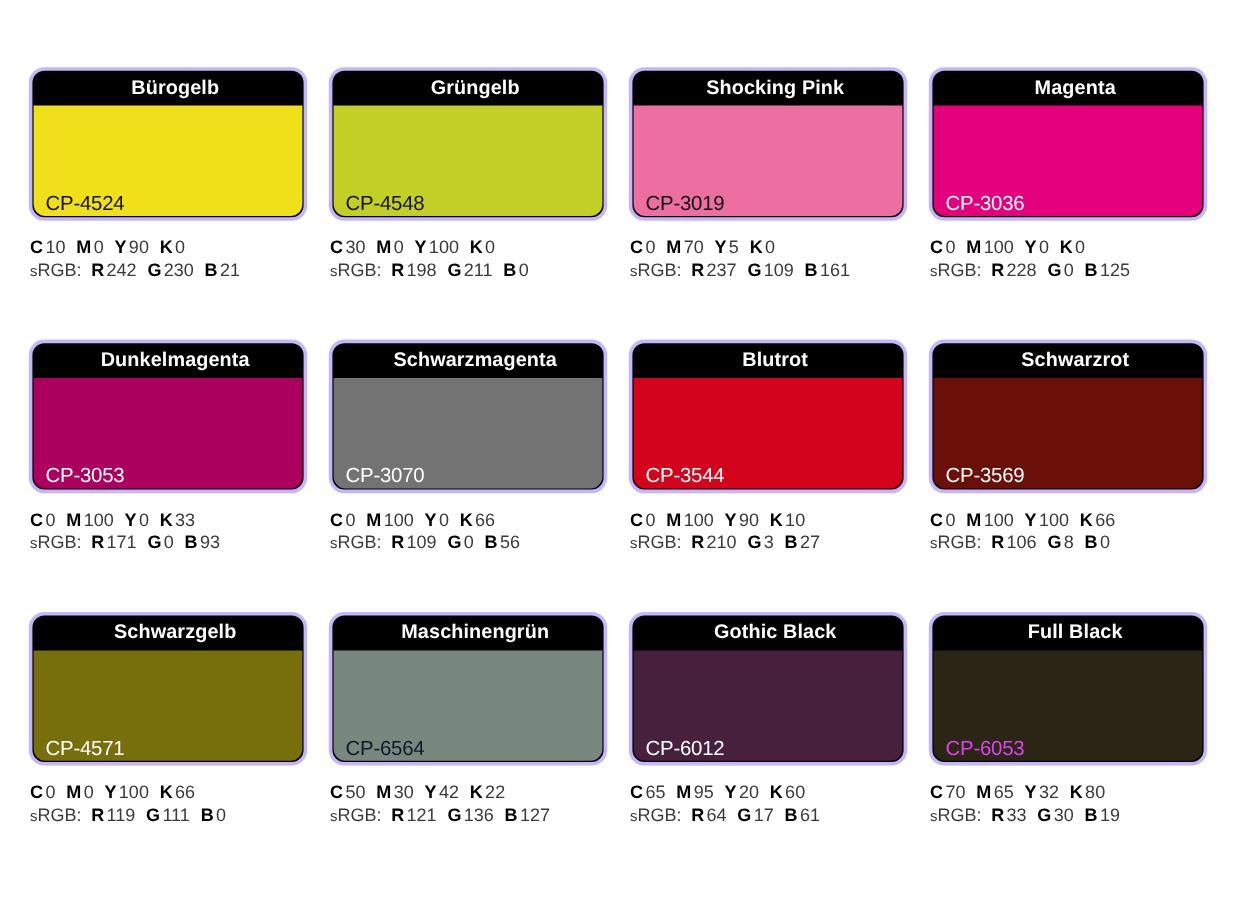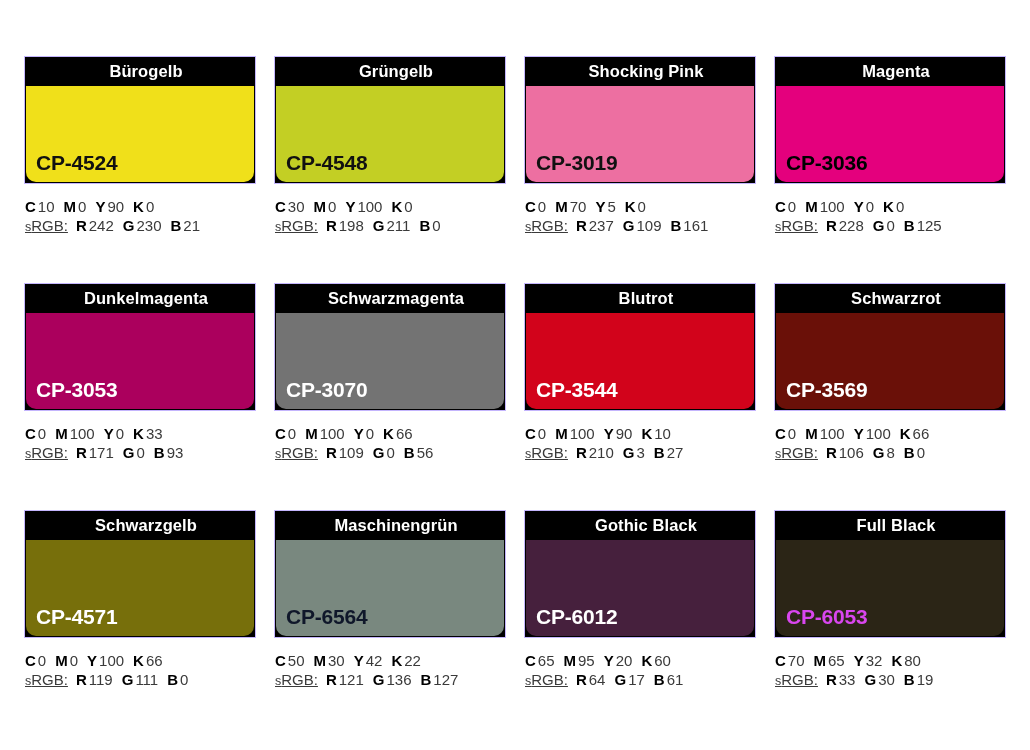--- a/index.html
+++ b/index.html
@@ -33,25 +33,25 @@
 
   .swatch-card {
     width: 232px;
   }
 
   
   .label-block {
     position: relative;
     width: 232px;
     height: 128px;
-    border-radius: 0;
+    border-radius: 13px;
     background: #000000;
     overflow: hidden;
     box-sizing: border-box;
-    border: 1px solid #c4b5fd;
+    border: 3px solid #c4b5fd;
   }
 
   .title-bar {
     position: relative;
     height: 29px;
     line-height: 29px;
     text-align: center;
     color: #ffffff;
     font-size: 16.5px;
     font-weight: bold;
@@ -68,23 +68,23 @@
     right: 1px;
     top: 29px;
     bottom: 1px;
     border-bottom-left-radius: 10px;
     border-bottom-right-radius: 10px;
   }
 
   .code {
     position: absolute;
     left: 10px;
-    bottom: 7px;
-    font-size: 21px;
-    font-weight: bold;
+    bottom: 0;
+    font-size: 17px;
+    font-weight: normal;
     letter-spacing: -0.2px;
     white-space: nowrap;
   }
 
   
   .specs {
     padding-left: 1px;
     padding-top: 13px;
     color: #1a1a1a;
   }
@@ -108,21 +108,20 @@
     color: #3a3a3a;
     margin-left: 2px;
   }
   .pair { margin-right: 9px; }
   .pair:last-child { margin-right: 0; }
 
   .srgb-label {
     font-weight: normal;
     color: #3a3a3a;
     margin-right: 8px;
-    text-decoration: underline;
   }
   .srgb-label .small-s {
     font-size: 12.5px;
   }
 </style>
 </head>
 <body>
 
 <div id="sheet">
   <div class="grid">
@@ -159,21 +158,21 @@
         </div>
         <div class="specs">
           <div class="spec-line cmyk"><span class="pair"><span class="k">C</span><span class="v">0</span></span><span class="pair"><span class="k">M</span><span class="v">70</span></span><span class="pair"><span class="k">Y</span><span class="v">5</span></span><span class="pair"><span class="k">K</span><span class="v">0</span></span></div>
           <div class="spec-line srgb"><span class="srgb-label"><span class="small-s">s</span><span>RGB:</span></span><span class="pair"><span class="k">R</span><span class="v">237</span></span><span class="pair"><span class="k">G</span><span class="v">109</span></span><span class="pair"><span class="k">B</span><span class="v">161</span></span></div>
         </div>
       </div>
       <div class="swatch-card">
         <div class="label-block">
           <div class="title-bar">Magenta</div>
           <div class="color-field" style="background: rgb(228, 0, 125);">
-            <div class="code" style="color: #000000;">CP-3036</div>
+            <div class="code" style="color: #ffffff;">CP-3036</div>
           </div>
         </div>
         <div class="specs">
           <div class="spec-line cmyk"><span class="pair"><span class="k">C</span><span class="v">0</span></span><span class="pair"><span class="k">M</span><span class="v">100</span></span><span class="pair"><span class="k">Y</span><span class="v">0</span></span><span class="pair"><span class="k">K</span><span class="v">0</span></span></div>
           <div class="spec-line srgb"><span class="srgb-label"><span class="small-s">s</span><span>RGB:</span></span><span class="pair"><span class="k">R</span><span class="v">228</span></span><span class="pair"><span class="k">G</span><span class="v">0</span></span><span class="pair"><span class="k">B</span><span class="v">125</span></span></div>
         </div>
       </div>
       <div class="swatch-card">
         <div class="label-block">
           <div class="title-bar">Dunkelmagenta</div>

